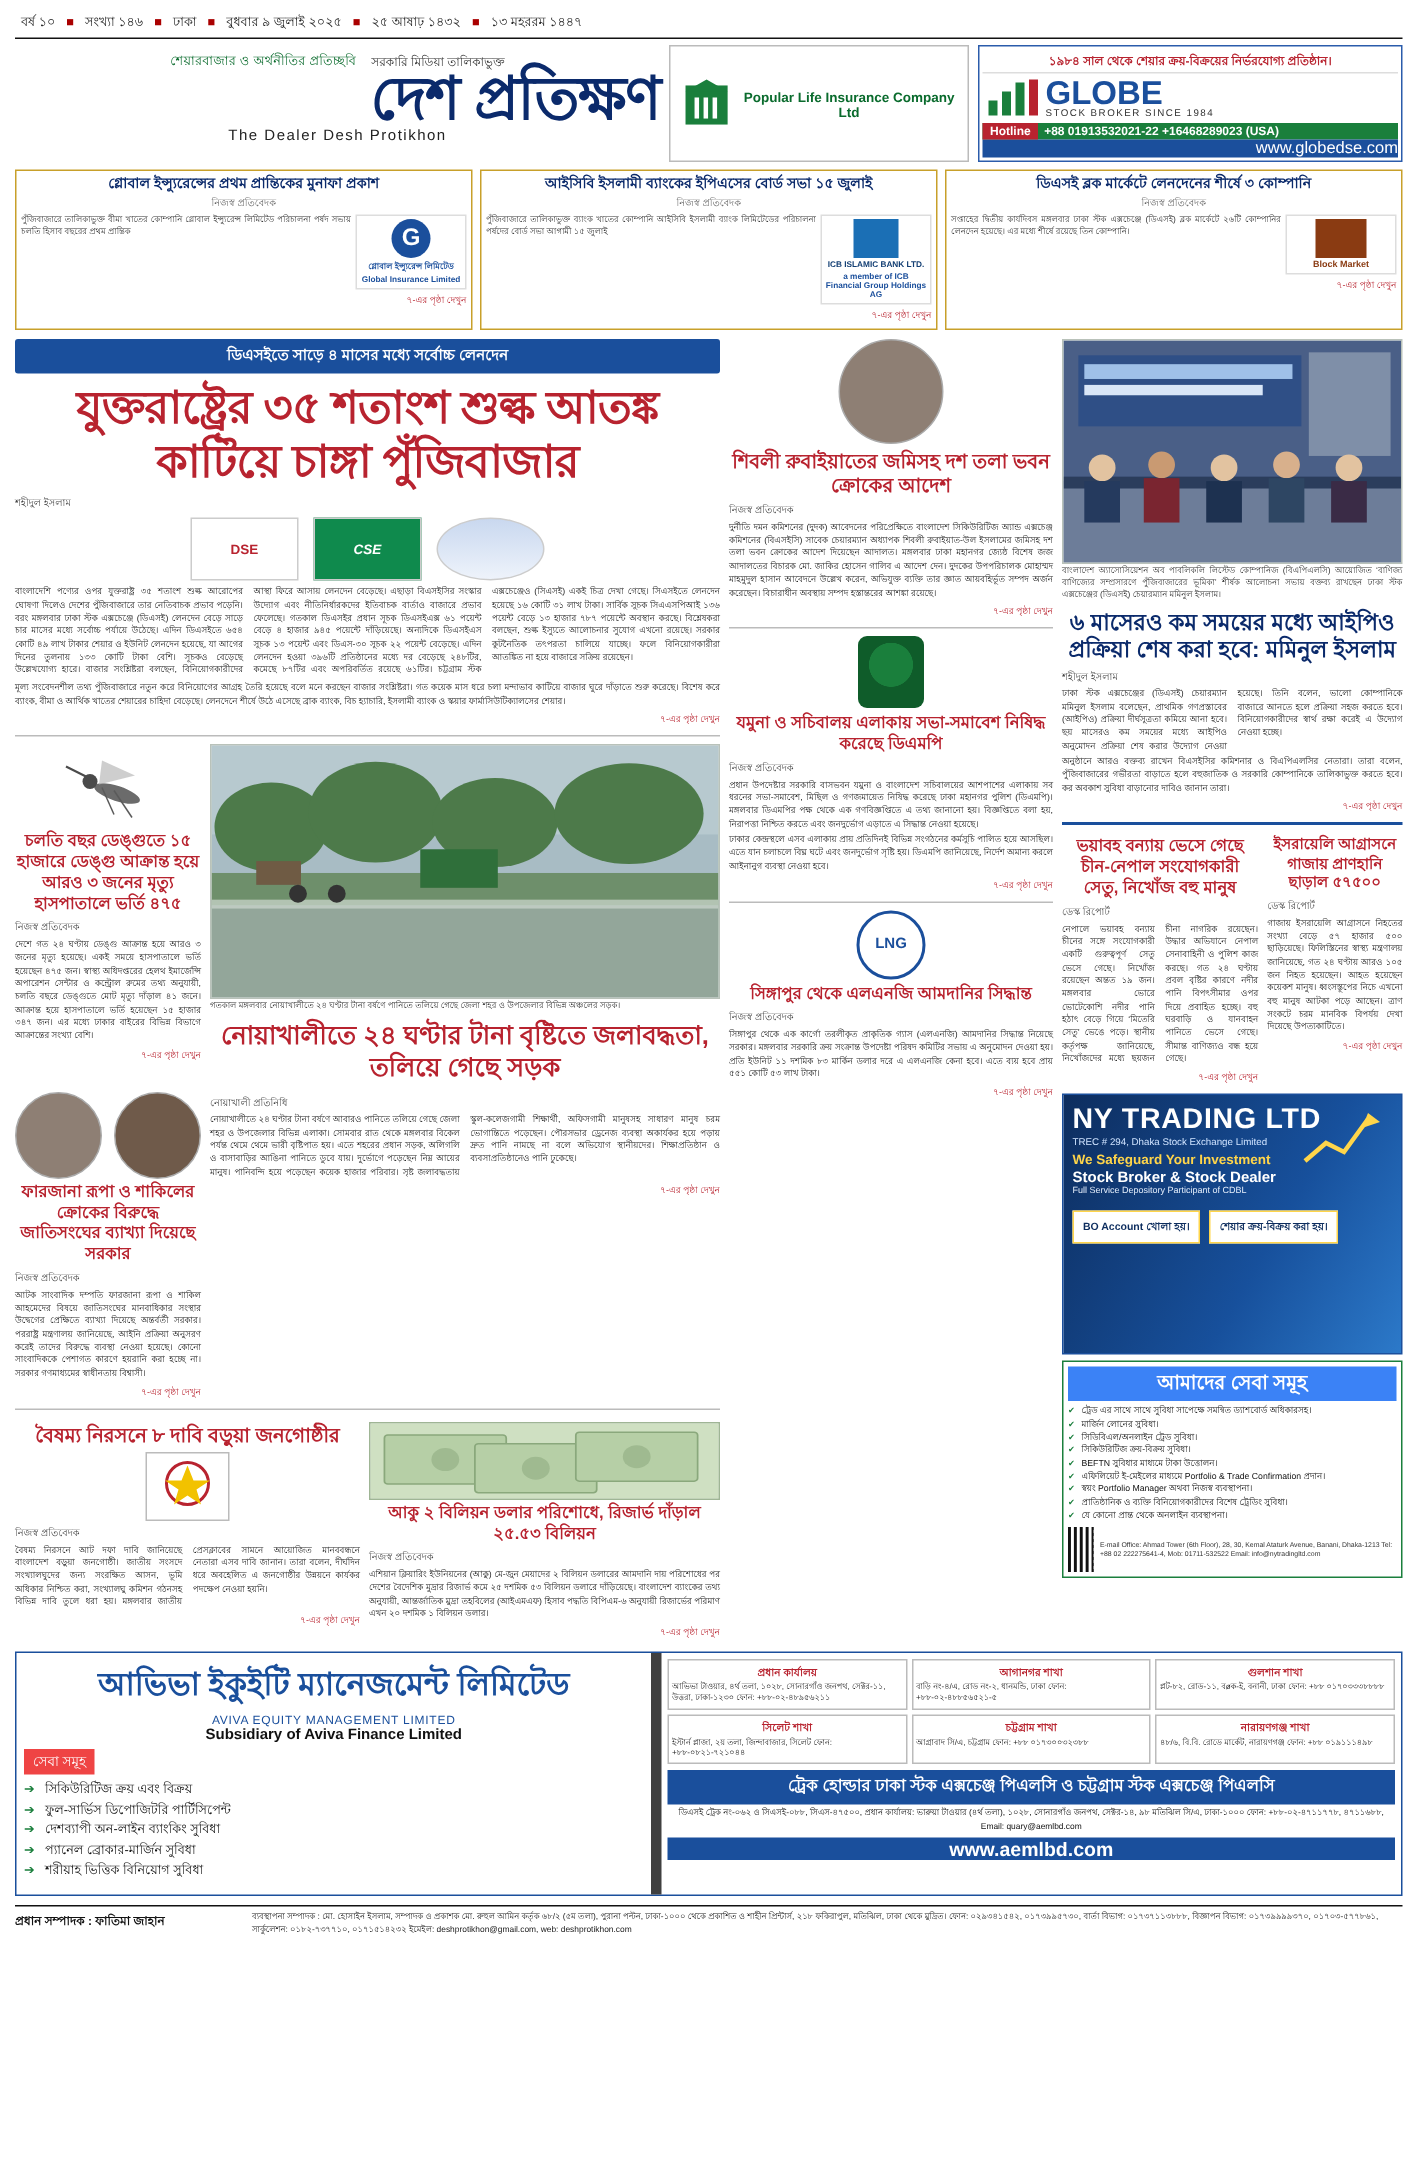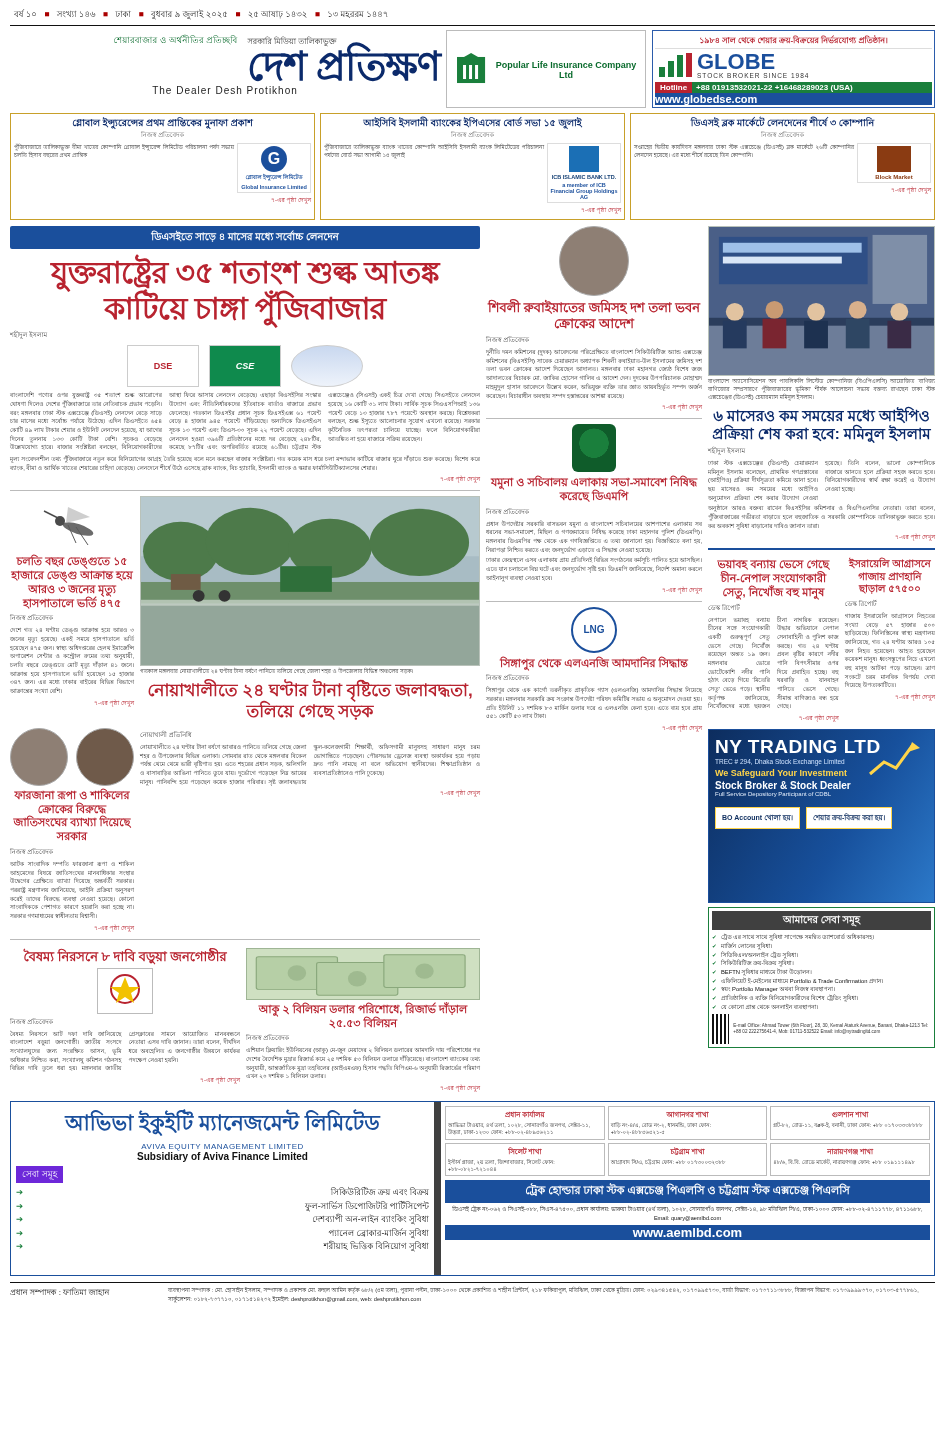--- a/index.html
+++ b/index.html
@@ -43,21 +43,21 @@
   .mast-right { flex:1; border:1px solid #2b5cab; padding:2px; }
   .globe-top { background:#fff; text-align:center; font-size:8px; color:#b8232f; font-weight:bold; padding:1px 0; border-bottom:1px solid #ddd;}
   .globe-main { display:flex; align-items:center; gap:4px; padding:2px 4px; }
   .globe-bars { width:34px; height:24px; position:relative; }
   .globe-bars i { position:absolute; bottom:0; width:6px; background:#1a7f3c; }
   .globe-word { font-size:22px; font-weight:bold; color:#1b4f9c; line-height:1; }
   .globe-word small { display:block; font-size:6.5px; letter-spacing:1px; color:#333; font-weight:normal; }
   .globe-hot { display:flex; align-items:center; background:#1a7f3c; color:#fff; font-size:8px; }
   .globe-hot b { background:#b8232f; padding:1px 5px; }
   .globe-hot span { padding:1px 4px; font-weight:bold; }
-  .globe-url { background:#1b4f9c; color:#fff; text-align:left; font-size:11px; font-weight:bold; }
+  .globe-url { background:#1b4f9c; color:#fff; text-align:right; font-size:11px; font-weight:normal; }
 
   
   .adrow { display:flex; gap:5px; margin-top:5px; }
   .adbox { flex:1; border:1px solid #c8a02a; padding:3px; display:flex; flex-direction:column; }
   .adbox .hl { text-align:center; font-size:9.5px; font-weight:bold; color:#0b2a6b; line-height:1.25; }
   .adbox .by { text-align:center; font-size:6.5px; color:#666; margin:2px 0; }
   .adbox .body { display:flex; gap:3px; }
   .adbox .txt { font-size:5.6px; line-height:1.45; color:#333; text-align:justify; flex:1; }
   .adbox .logo { width:74px; border:1px solid #ddd; display:flex; flex-direction:column; align-items:center; justify-content:center; padding:2px; }
   .adbox .more { font-size:6px; color:#b8232f; text-align:right; }
@@ -123,48 +123,48 @@
   
   .ny { border:1px solid #1b4f9c; margin-top:5px; background:linear-gradient(120deg,#0d2d5e,#17509c 60%,#2c79c9); color:#fff; padding:6px; height:174px; position:relative;}
   .ny h3 { margin:0; font-size:19px; letter-spacing:.5px; }
   .ny .trec { font-size:6.5px; color:#cfe3ff;}
   .ny .safe { font-size:9px; color:#ffd54a; font-weight:bold; margin-top:3px;}
   .ny .sd { font-size:10px; font-weight:bold; margin-top:2px;}
   .ny .fs { font-size:6px; color:#e4eefc;}
   .ny .btns { display:flex; gap:6px; margin-top:10px;}
   .ny .btn { background:#fff; color:#0d2d5e; font-size:7px; font-weight:bold; padding:4px 6px; border:1px solid #ffd54a; text-align:center;}
   .srv { border:1px solid #1a7f3c; margin-top:4px; padding:3px;}
-  .srv .t { background:#404040; color:#fff; font-size:10px; text-align:center; padding:1px 0; font-weight:bold;}
+  .srv .t { background:#3b82f6; color:#fff; font-size:13px; text-align:center; padding:1px 0; font-weight:bold;}
   .srv li { font-size:5.8px; line-height:1.5; list-style:none; padding-left:9px; position:relative;}
   .srv li:before { content:"✔"; position:absolute; left:0; color:#1a7f3c; font-size:5.5px;}
   .srv ul { margin:3px 0 0 0; padding:0;}
   .srv .foot { display:flex; gap:4px; margin-top:3px; align-items:center;}
   .qr { width:30px;height:30px;background:repeating-linear-gradient(90deg,#111 0 2px,#fff 2px 4px),repeating-linear-gradient(0deg,#111 0 2px,#fff 2px 4px); }
   .srv .addr { font-size:4.6px; line-height:1.4; color:#333;}
 
   
   .aeml { border:1px solid #1a4f9c; margin-top:7px; display:flex; }
   .aeml-left { width:430px; border-right:7px solid #404040; padding:5px; }
   .aeml-title { font-size:21px; font-weight:bold; color:#1a4f9c; text-align:center;}
   .aeml-en { font-size:8px; color:#1a4f9c; text-align:center; letter-spacing:.5px;}
   .aeml-sub { font-size:10px; color:#111; text-align:center; font-weight:bold;}
-  .aeml-srv { background:#6d28d9; color:#fff; font-size:9px; padding:1px 6px; display:inline-block; margin-top:4px;}
+  .aeml-srv { background:#ef4444; color:#fff; font-size:9px; padding:1px 6px; display:inline-block; margin-top:4px;}
   .aeml-left li { font-size:8.5px; line-height:1.6; list-style:none; padding-left:14px; position:relative;}
   .aeml-left li:before { content:"➔"; position:absolute; left:0; color:#1a7f3c;}
   .aeml-right { flex:1; padding:4px; }
   .br-grid { display:flex; flex-wrap:wrap; gap:3px;}
   .br { width:calc(33.33% - 2px); border:1px solid #bbb; padding:2px; }
   .br h5 { margin:0; font-size:7px; color:#b8232f; text-align:center; font-weight:bold;}
   .br p { margin:1px 0 0; font-size:5.4px; line-height:1.35; color:#222;}
   .trec-bar { background:#1a4f9c; color:#fff; font-size:11px; font-weight:bold; text-align:center; padding:2px; margin-top:4px;}
   .aeml-addr { font-size:5.6px; text-align:center; line-height:1.5; margin-top:2px;}
   .aeml-web { background:#1a4f9c; color:#fff; font-size:13px; font-weight:bold; text-align:center; margin-top:3px;}
 
   .footer { border-top:1px solid #111; margin-top:6px; padding-top:3px; display:flex; gap:8px;}
-  .footer .fl { width:150px; font-size:8px; font-weight:normal;}
+  .footer .fl { width:150px; font-size:8px; font-weight:bold;}
   .footer .fr { flex:1; font-size:5.6px; line-height:1.55; color:#222;}
 </style>
 </head>
 <body>
 
 <div class="page">
 
   <div class="topline">
     <div>
       <span>বর্ষ ১০</span>
@@ -495,21 +495,21 @@
       </div>
     </div>
   </div>
 
   <div class="aeml">
     <div class="aeml-left">
       <div class="aeml-title">আভিভা ইকুইটি ম্যানেজমেন্ট লিমিটেড</div>
       <div class="aeml-en">AVIVA EQUITY MANAGEMENT LIMITED</div>
       <div class="aeml-sub">Subsidiary of Aviva Finance Limited</div>
       <div class="aeml-srv">সেবা সমূহ</div>
-      <ul style="margin:3px 0 16px 0; padding:0;text-align:right;">
+      <ul style="margin:3px 0 4px 0; padding:0;">
         <li>সিকিউরিটিজ ক্রয় এবং বিক্রয়</li>
         <li>ফুল-সার্ভিস ডিপোজিটরি পার্টিসিপেন্ট</li>
         <li>দেশব্যাপী অন-লাইন ব্যাংকিং সুবিধা</li>
         <li>প্যানেল ব্রোকার-মার্জিন সুবিধা</li>
         <li>শরীয়াহ ভিত্তিক বিনিয়োগ সুবিধা</li>
       </ul>
     </div>
     <div class="aeml-right">
       <div class="br-grid">
         <div class="br">

